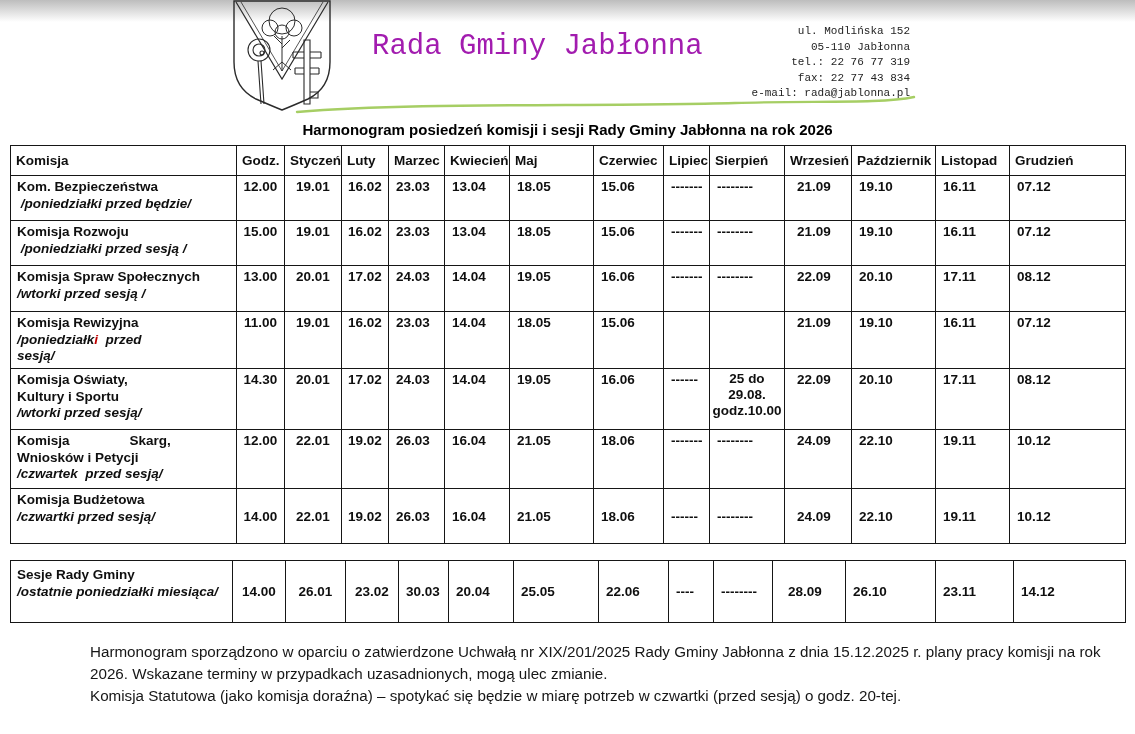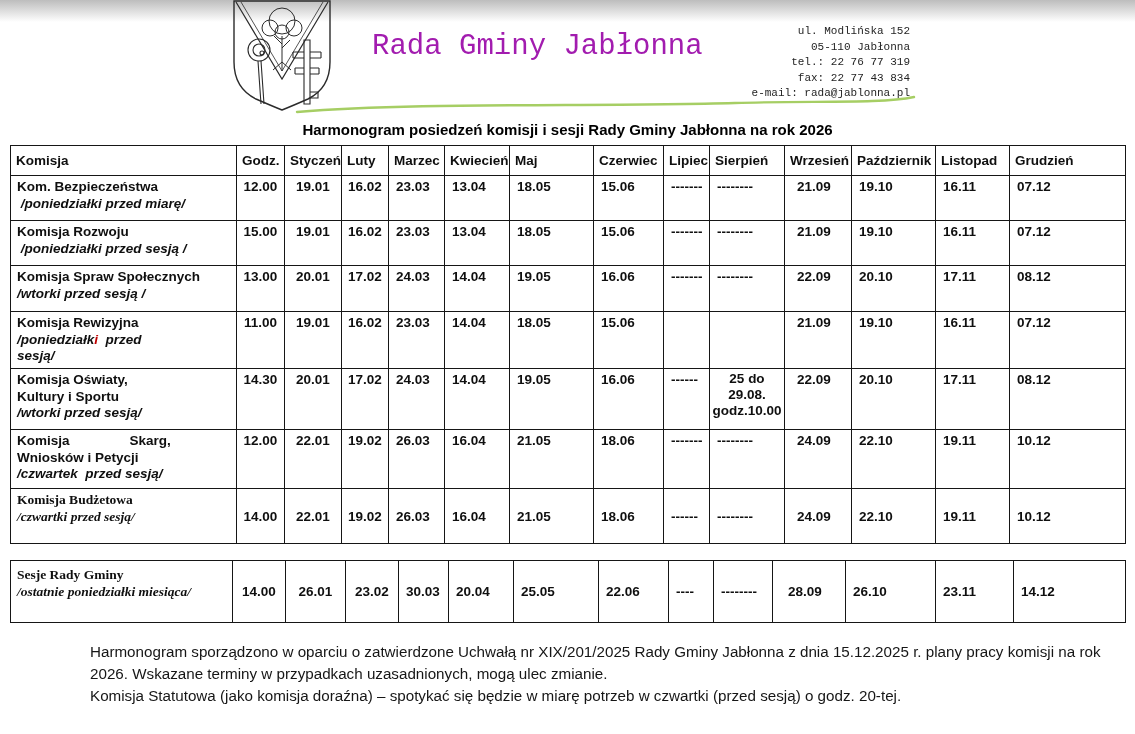--- a/index.html
+++ b/index.html
@@ -28,21 +28,21 @@
   th { text-align:left; height:25px; vertical-align:middle; padding-left:5px; white-space:nowrap; }
   th.r { text-align:right; padding-right:8px; }
   td { vertical-align:top; line-height:17px; }
   td.name-cell { padding-left:6px; padding-top:3px; line-height:16.5px; white-space:pre-wrap; }
   #sessions-table td.name-cell { padding-top:6px; }
   td.c { text-align:center; }
   td.l { text-align:left; padding-left:7px; }
   td.r { text-align:center; padding-right:12px; }
   td.multiline { white-space:pre-line; text-align:center; padding:2px 1px; line-height:16px; }
   tr.vmid td { vertical-align:middle; }
-  tr.vmid td.name-cell { vertical-align:top;font-family:Liberation Serif, serif; }
+  tr.vmid td.name-cell { vertical-align:top; }
   .note { font-style:italic; }
   .red-ltr { color:var(--red-letter, #c00000); }
 
   .footer { position:absolute; left:90px; top:641px; width:1040px;
     font-size:15.2px; line-height:22px; color:#161616; font-weight:normal; }
   .footer p { margin:0; }
 </style>
 </head>
 <body>
 
@@ -121,21 +121,21 @@
         <th>Lipiec</th>
         <th>Sierpień</th>
         <th class="r">Wrzesień</th>
         <th>Październik</th>
         <th>Listopad</th>
         <th>Grudzień</th>
       </tr>
     </thead>
     <tbody>
       <tr style="height: 45px;">
-        <td class="name-cell"><div>Kom. Bezpieczeństwa</div><div class="note"><span> /poniedziałki przed miarę/</span></div></td>
+        <td class="name-cell"><div>Kom. Bezpieczeństwa</div><div class="note"><span> /poniedziałki przed będzie/</span></div></td>
         <td class="c">12.00</td>
         <td class="c">19.01</td>
         <td class="c">16.02</td>
         <td class="l">23.03</td>
         <td class="l">13.04</td>
         <td class="l">18.05</td>
         <td class="l">15.06</td>
         <td class="l">-------</td>
         <td class="l">--------</td>
         <td class="r">21.09</td>

